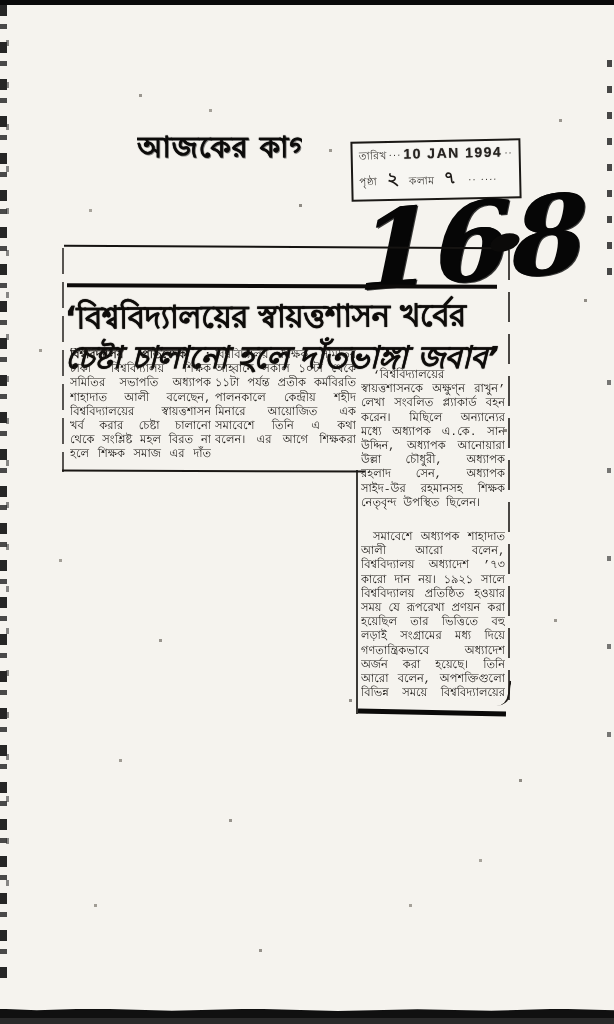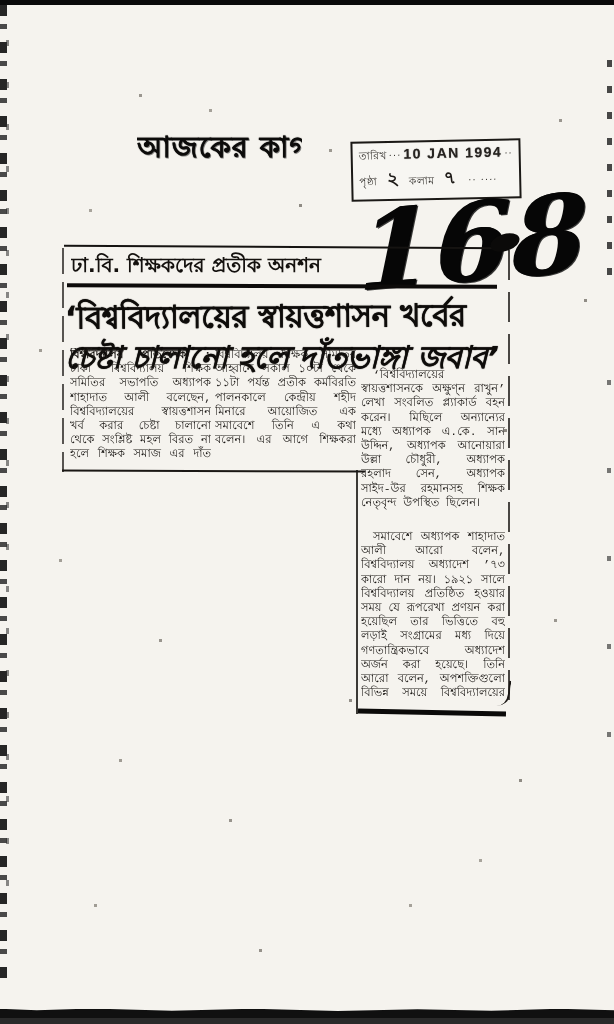--- a/index.html
+++ b/index.html
@@ -146,21 +146,20 @@
   </div>
 
   <div class="hand-number">168</div>
 
   <div class="clipping">
     <div class="clip-top-border"></div>
     <div class="clip-left-border"></div>
     <div class="clip-right-border"></div>
     <div class="corner-blob"></div>
 
-    <div class="kicker">ঢা.বি. শিক্ষকদের প্রতীক অনশন</div>
     <div class="kicker-underline"></div>
 
     <div class="headline l1">‘বিশ্ববিদ্যালয়ের স্বায়ত্তশাসন খর্বের</div>
     <div class="headline l2">চেষ্টা চালানো হলে দাঁতভাঙ্গা জবাব’</div>
 
     <div class="bodycol col1">
       <p><span class="lead">বিশ্ববিদ্যালয় প্রতিবেদক :</span><span> ঢাকা বিশ্ববিদ্যালয় শিক্ষক সমিতির সভাপতি অধ্যাপক শাহাদাত আলী বলেছেন, বিশ্ববিদ্যালয়ের স্বায়ত্তশাসন খর্ব করার চেষ্টা চালানো থেকে সংশ্লিষ্ট মহল বিরত না হলে শিক্ষক সমাজ এর দাঁত ভাঙা জবাব দেবে।</span></p>
 
     </div>
 

